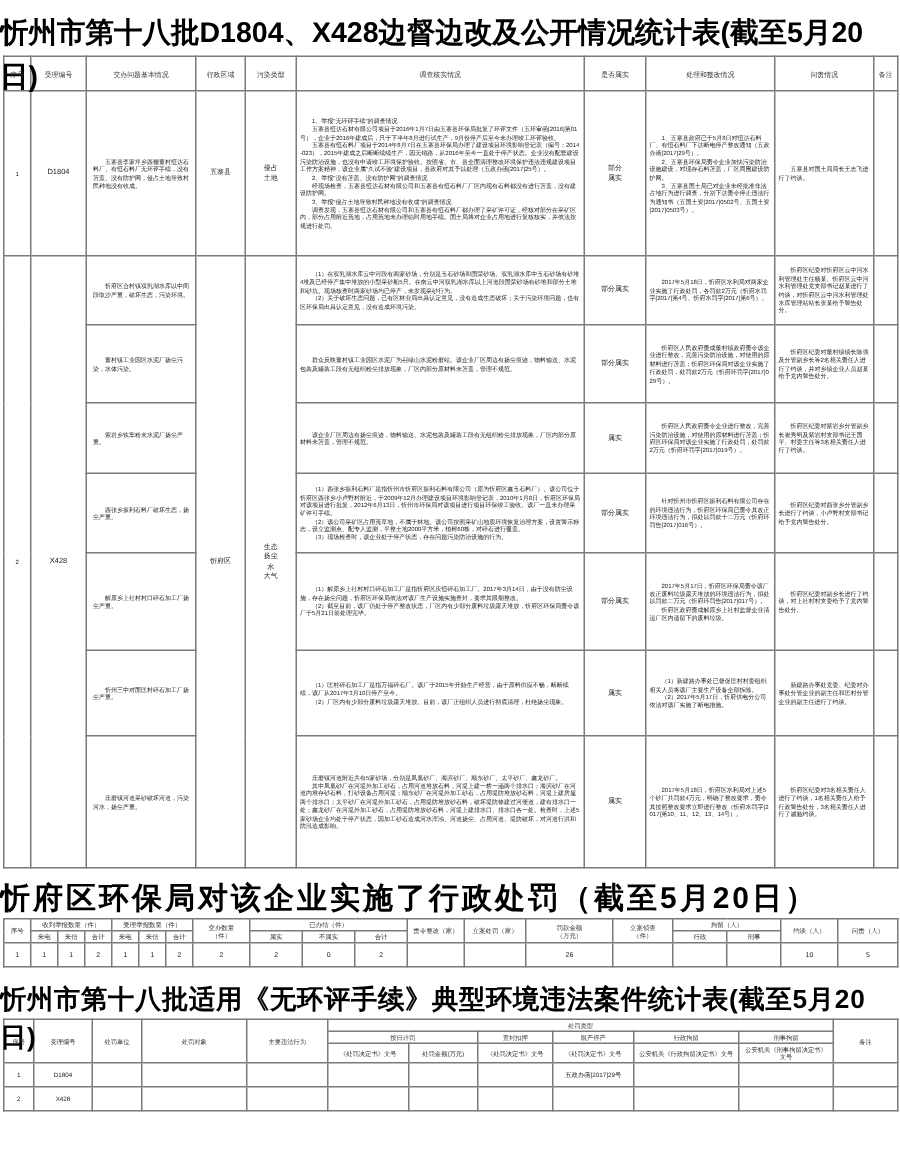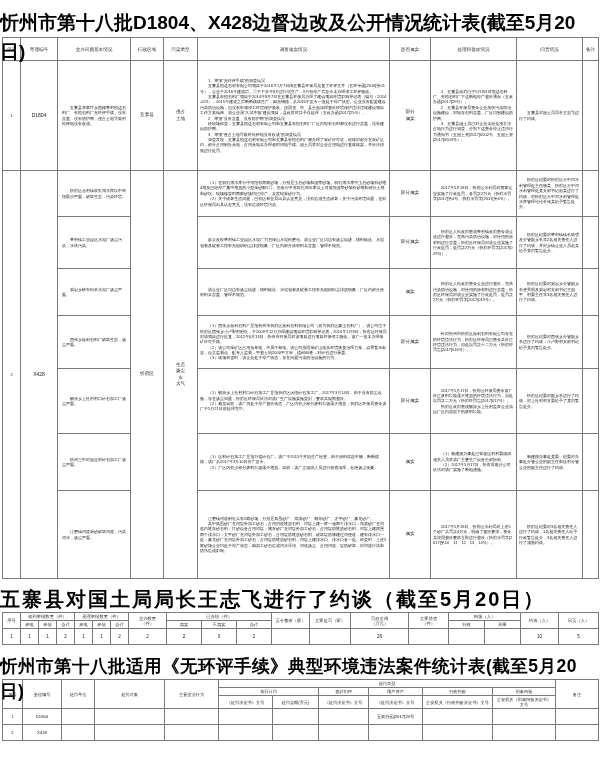--- a/index.html
+++ b/index.html
@@ -141,21 +141,21 @@
     <td class="dense">　　庄磨镇河道附近共有5家砂场，分别是凤凰砂厂、海滨砂厂、顺东砂厂、太平砂厂、鑫龙砂厂。
 　　其中凤凰砂厂在河堤外加工砂石，占用河道堆放石料，河堤上建一桥一涵两个排水口；海滨砂厂在河道内堆存砂石料，打砂设备占用河堤；顺东砂厂在河堤外加工砂石，占用堤防堆放砂石料，河堤上建房屋两个排水口；太平砂厂在河堤外加工砂石，占用堤防堆放砂石料，破坏堤防修建过河便道，建有排水口一处；鑫龙砂厂在河堤外加工砂石，占用堤防堆放砂石料，河堤上建排水口、排水口各一处。检查时，上述5家砂场企业均处于停产状态，因加工砂石造成河水浑浊、河道扬尘、占用河道、堤防破坏，对河道行洪和防汛造成影响。</td>
     <td class="ctr" style="font-size:4.6px">属实</td>
     <td class="dense">　　2017年5月18日，忻府区水利局对上述5个砂厂共罚款4万元，明确了整改要求，责令其按照整改要求立即进行整改（忻府水罚字[2017]第10、11、12、13、14号）。</td>
     <td class="dense">　　忻府区纪委对3名相关责任人进行了约谈，1名相关责任人给予行政警告处分，3名相关责任人进行了诫勉约谈。</td>
     <td></td>
   </tr>
 </tbody>
   </table>
 
-<div id="title2" class="title">五寨县对国土局局长王志飞进行了约谈（截至5月20日）</div>
+<div id="title2" class="title">忻府区环保局对该企业实施了行政处罚（截至5月20日）</div>
 
 <table class="t2">
   <colgroup>
     <col style="width:18px">
       <col style="width:18px">
       <col style="width:18px">
       <col style="width:18px">
     <col style="width:18px">
       <col style="width:18px">
       <col style="width:18px">

